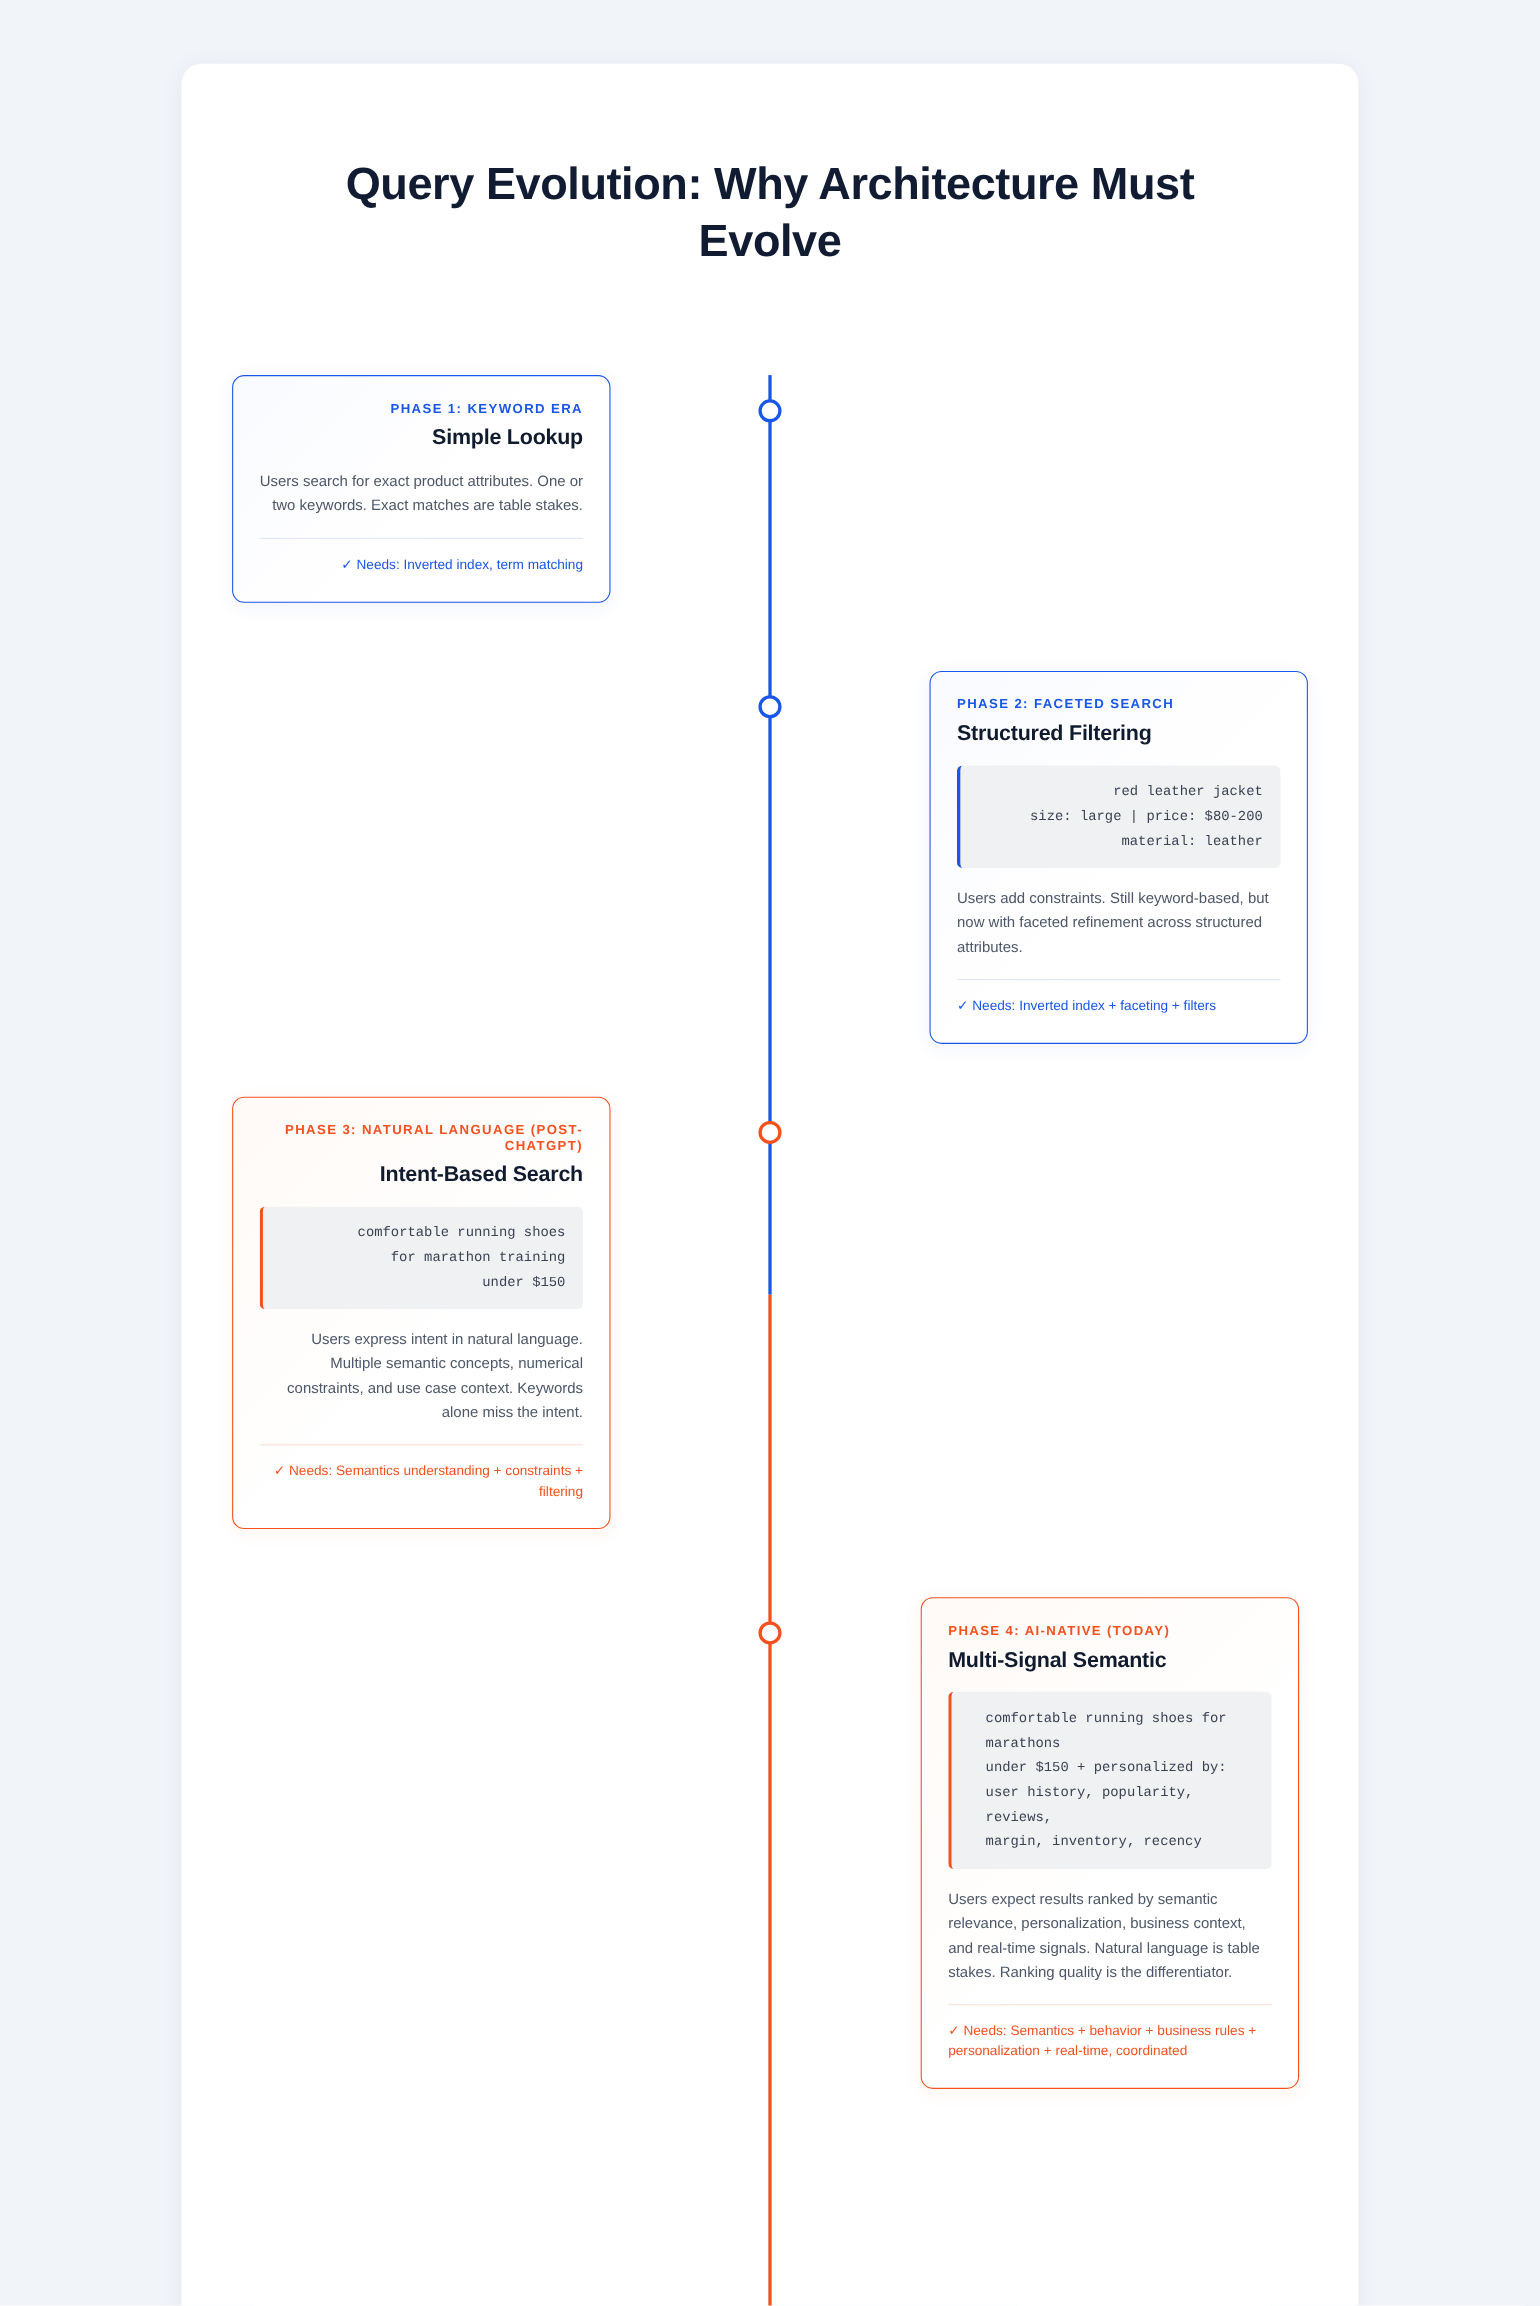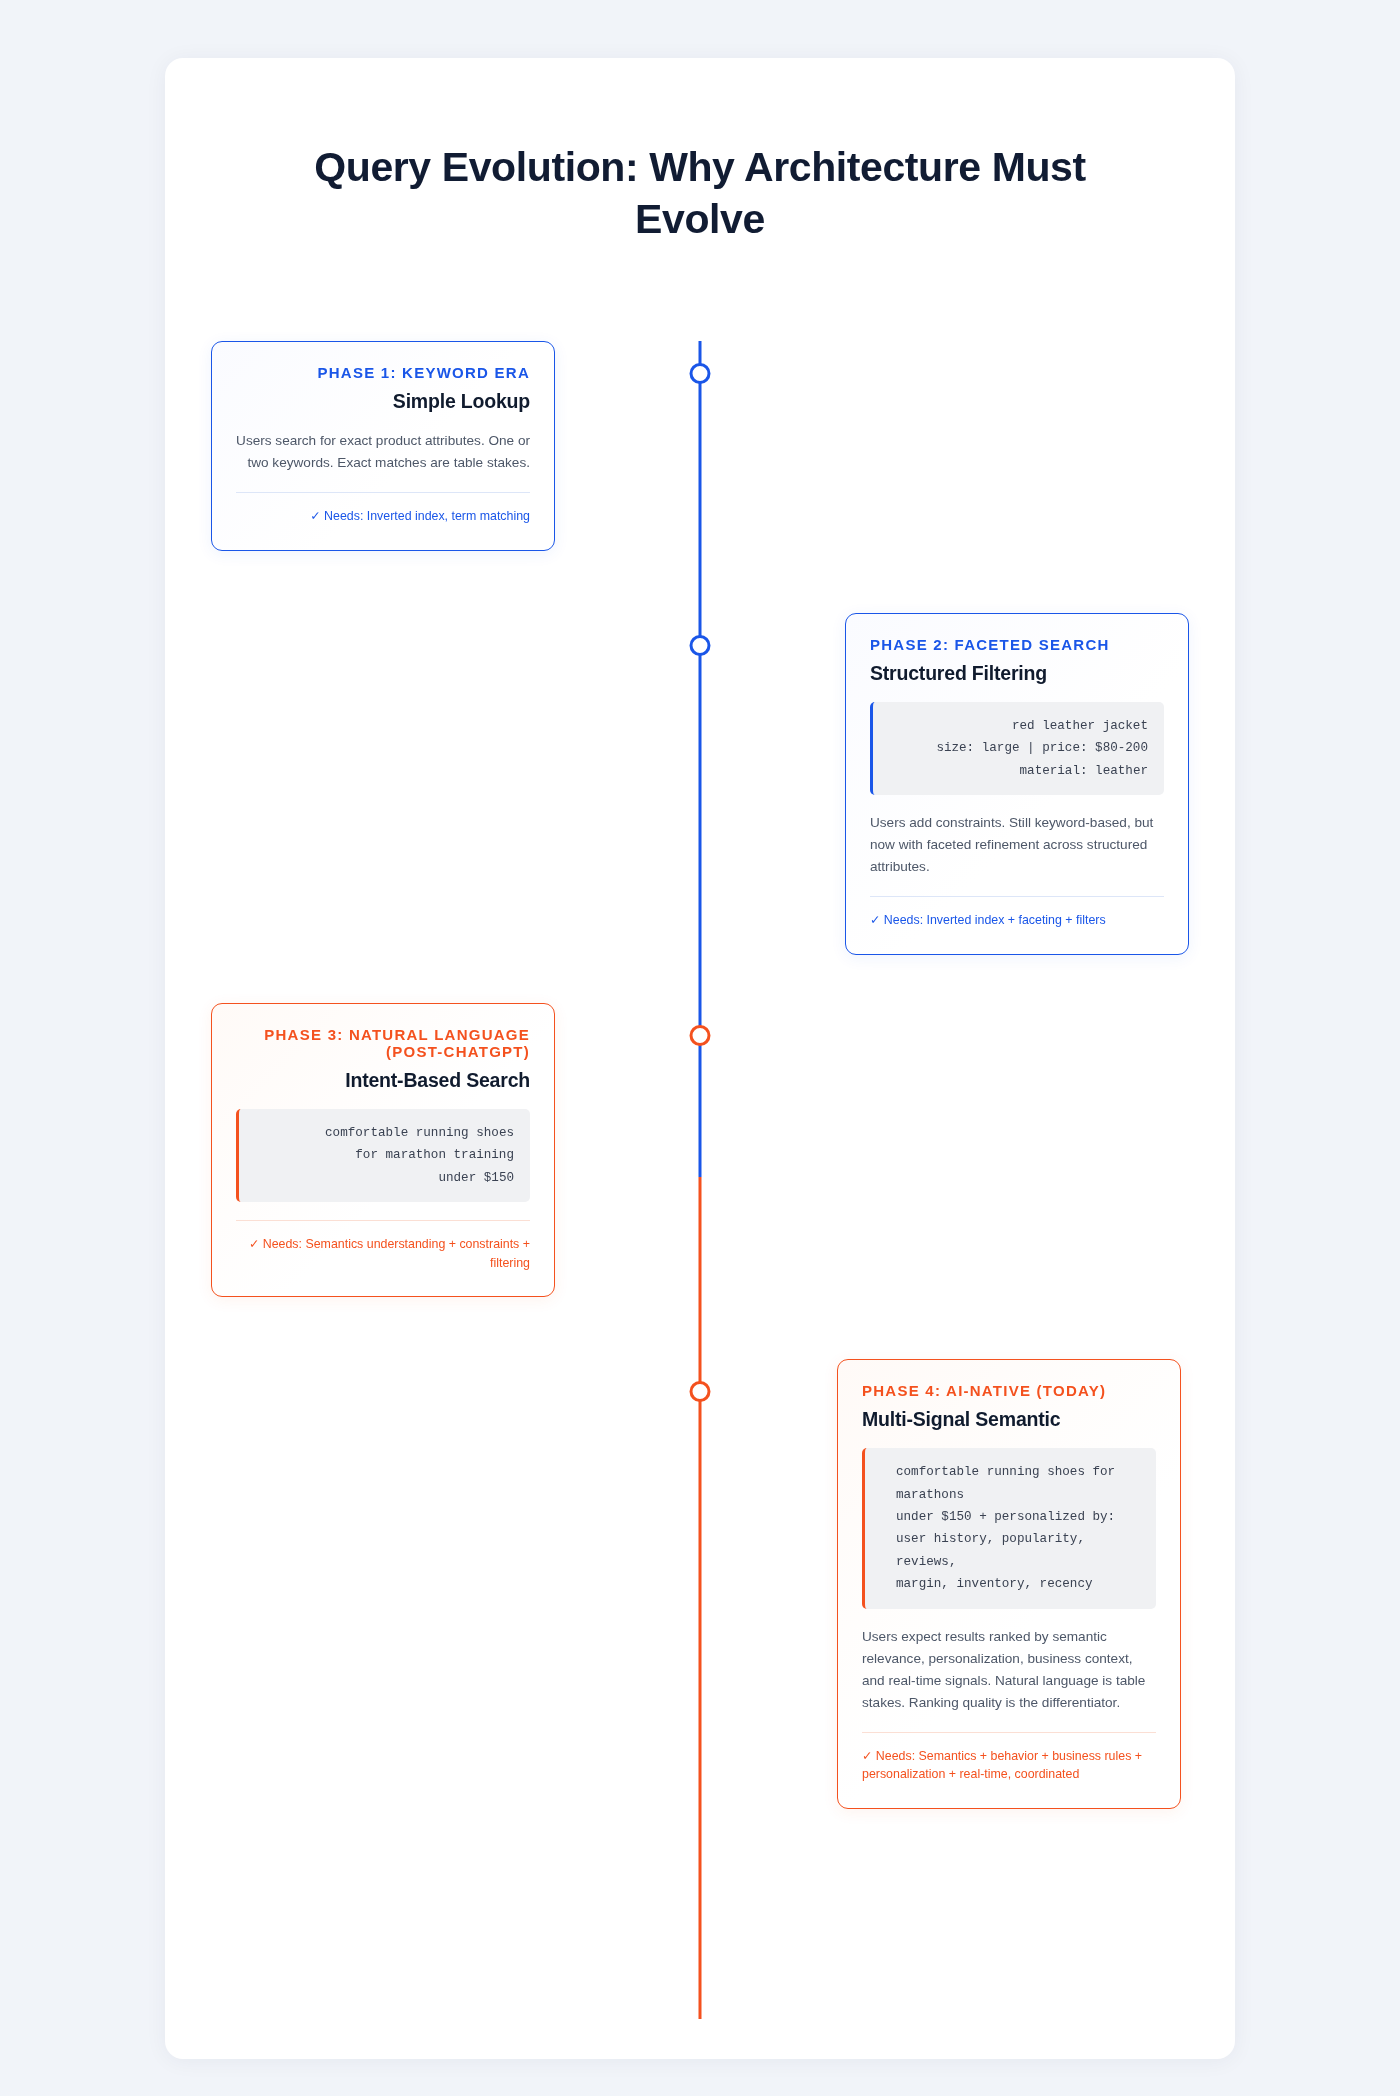--- a/index.html
+++ b/index.html
@@ -109,21 +109,21 @@
   }
   .card.orange {
     border: 1.6px solid #f4511e;
     background: linear-gradient(135deg, #fffaf7 0%, #ffffff 58%, #ffffff 100%);
     box-shadow: 0 3px 16px rgba(244, 81, 30, 0.07);
   }
   .card.align-right { text-align: right; }
   .card.align-left  { text-align: left; }
 
   .eyebrow {
-    font-size: 15px;
+    font-size: 12px;
     font-weight: 700;
     letter-spacing: 1.25px;
     text-transform: uppercase;
   }
   .eyebrow.blue   { color: #1a56e8; }
   .eyebrow.orange { color: #f4511e; }
 
   .card-title {
     font-size: 19.5px;
     font-weight: 700;
@@ -217,20 +217,21 @@
       <div class="spacer-sm"></div>
 
       <div class="row left block">
         <div class="dot orange" style="top:22px;"></div>
         <div class="card orange align-right" style="margin-left:46px;">
           <div class="eyebrow orange">Phase 3: Natural Language (Post-ChatGPT)</div>
           <div class="card-title">Intent-Based Search</div>
           <div class="query" style="text-align:right;">comfortable running shoes
 for marathon training
 under $150</div>
+          <div class="desc">Users express intent in natural language. Multiple semantic concepts, numerical constraints, and use case context. Keywords alone miss the intent.</div>
           <div class="divider"></div>
           <div class="needs orange">✓ Needs: Semantics understanding + constraints + filtering</div>
         </div>
       </div>
 
       <div class="spacer"></div>
 
       <div class="row right block">
         <div class="dot orange" style="top:22px;"></div>
         <div class="card orange align-left" style="margin-right:54px;">

